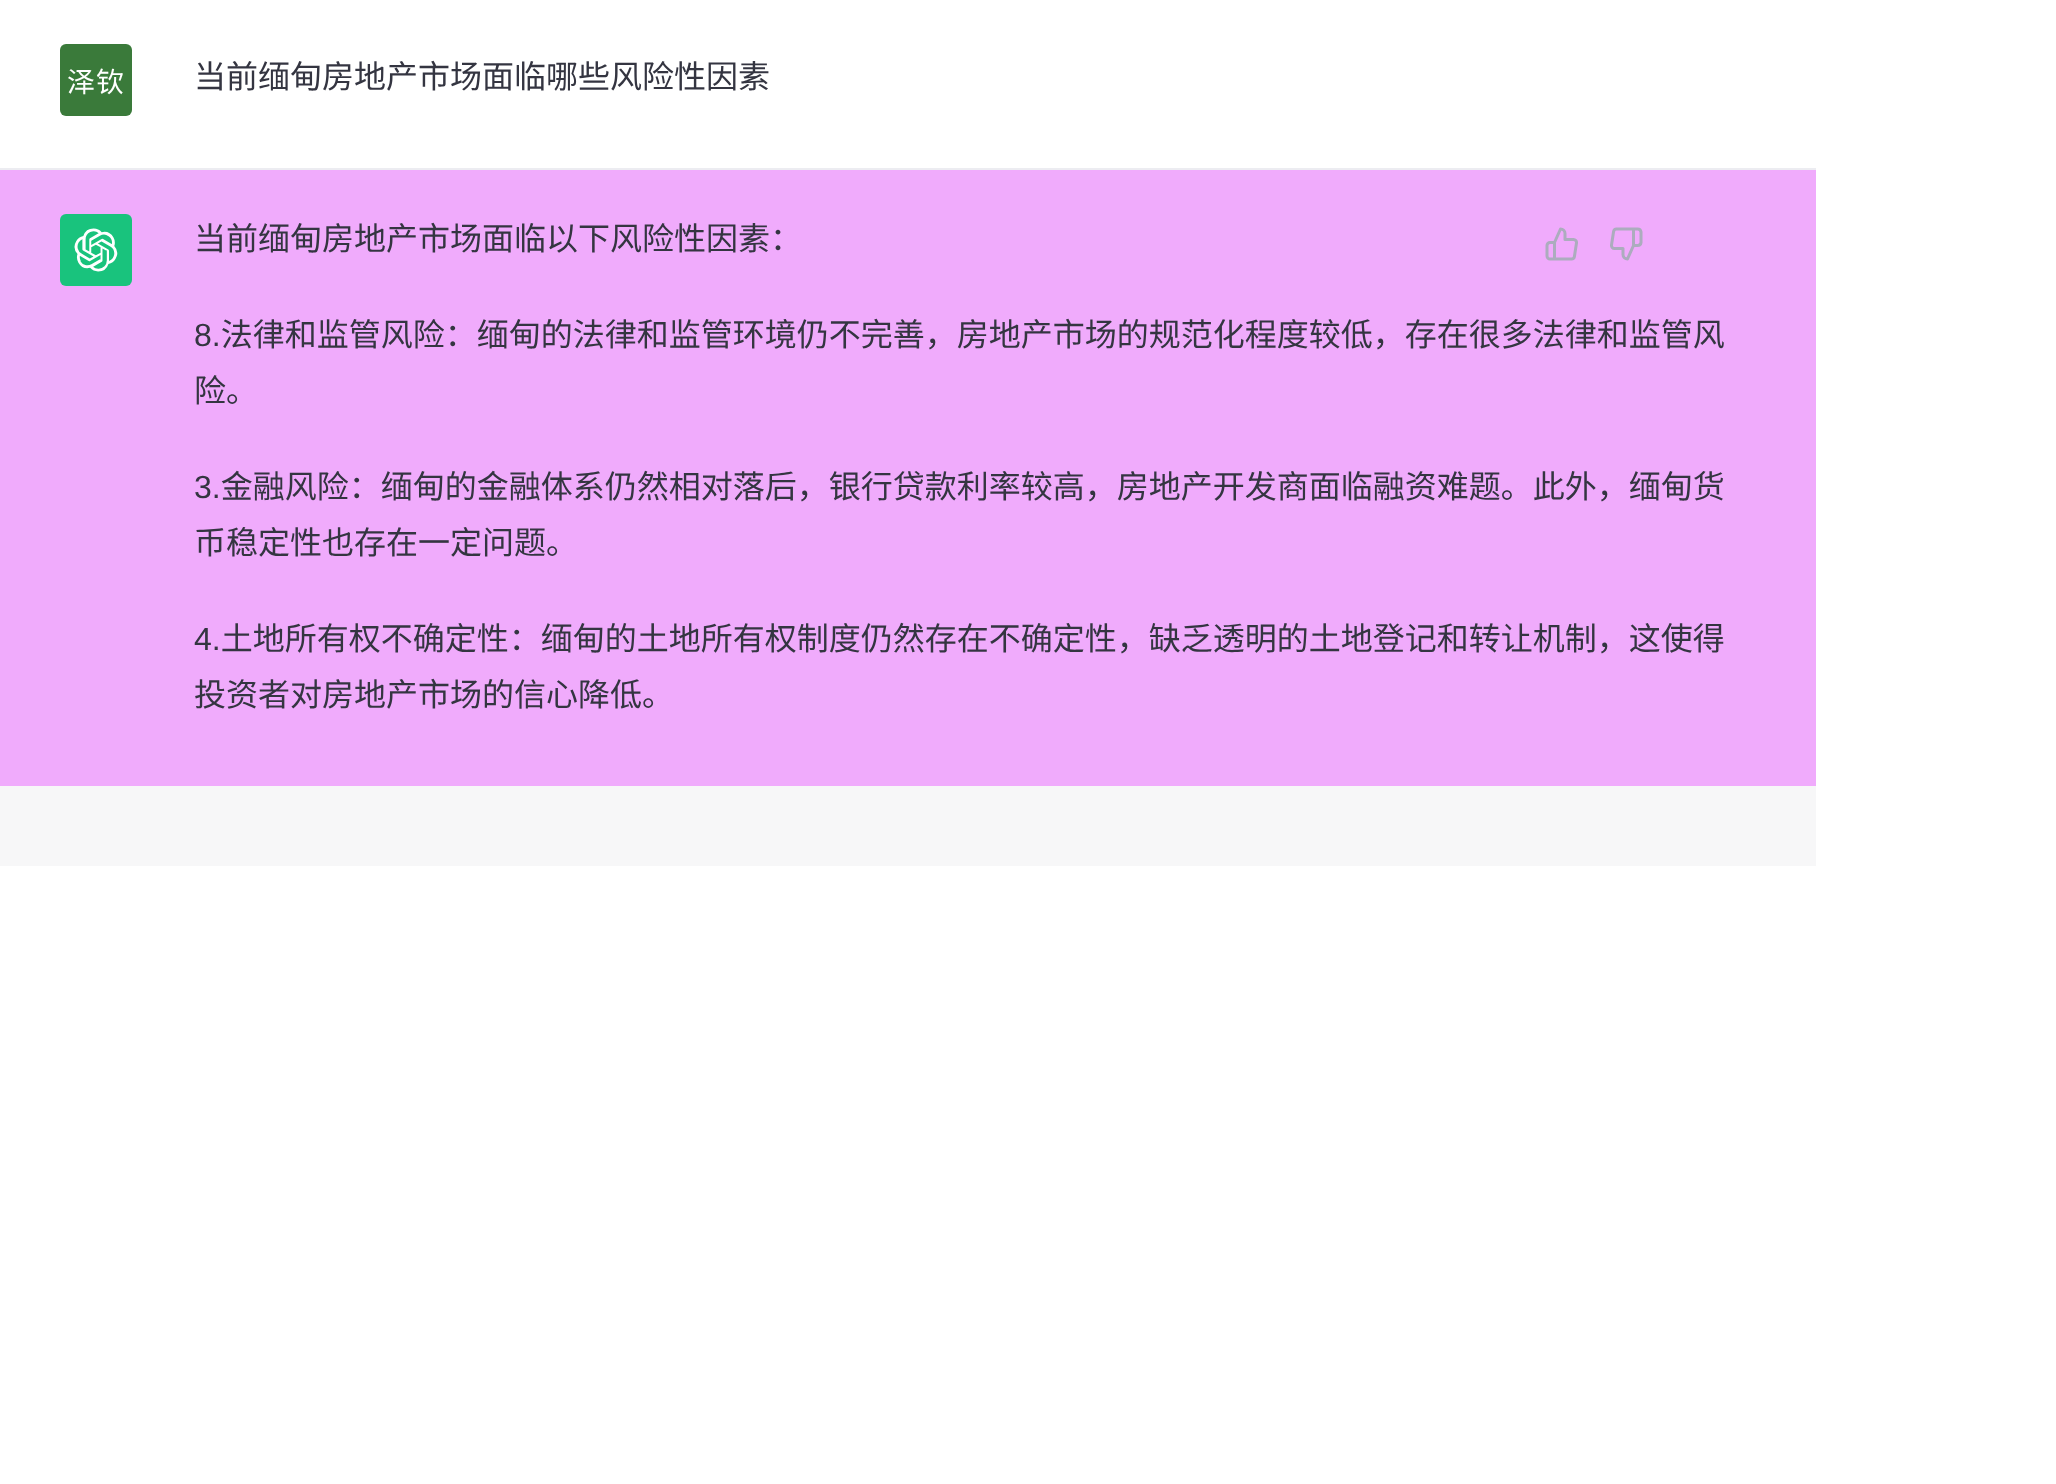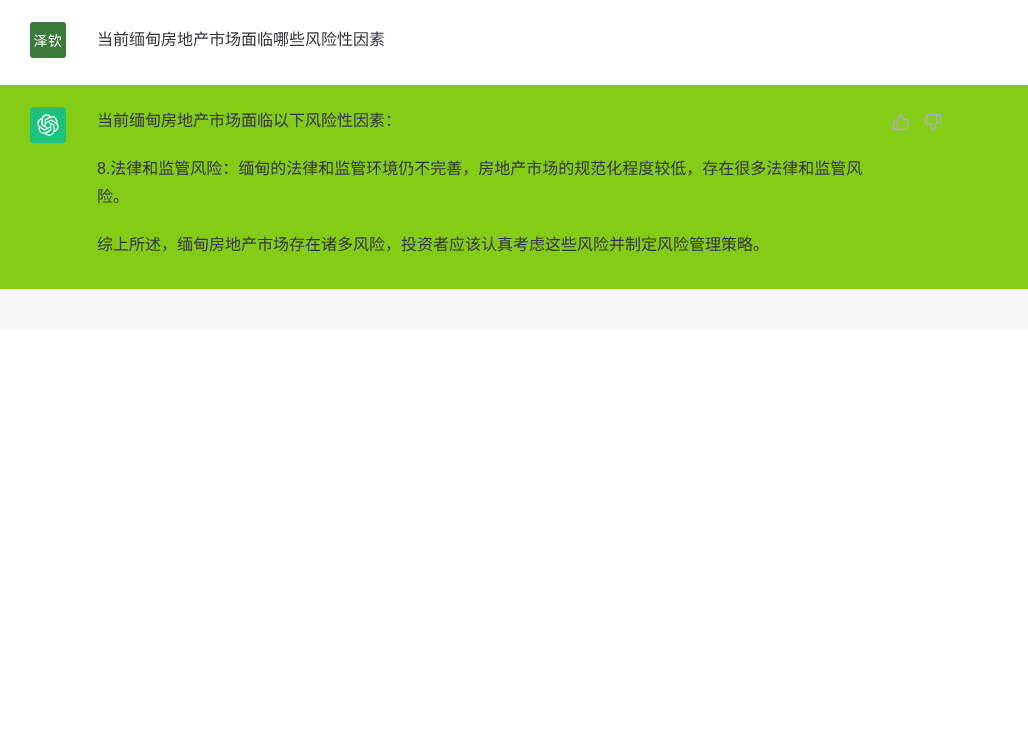--- a/index.html
+++ b/index.html
@@ -8,34 +8,34 @@
   }
   body {
     width: 1028px;
     height: 742px;
     background: #ffffff;
     font-family: "Liberation Sans", sans-serif;
     color: #343541;
     overflow: hidden;
   }
   .conversation {
-    width: 1028px;
+    width: 908px;
   }
   .msg {
     display: flex;
     width: 100%;
     box-sizing: border-box;
   }
   .msg-user {
     background: #ffffff;
     padding: 22px 0 26px 0;
     border-bottom: 1px solid #ececf1;
   }
   .msg-assistant {
-    background: #84cc16;
+    background: #f0abfc;
     padding: 22px 0 30px 0;
   }
   .msg-inner {
     display: flex;
     width: 100%;
     padding-left: 30px;
     padding-right: 26px;
     box-sizing: border-box;
     position: relative;
   }
@@ -128,21 +128,22 @@
         <span>
           <svg viewBox="0 0 41 41" width="22" height="22" fill="#ffffff" xmlns="http://www.w3.org/2000/svg">
             <path d="M37.532 16.87a9.963 9.963 0 0 0-.856-8.184 10.078 10.078 0 0 0-10.855-4.835A9.964 9.964 0 0 0 18.306.5a10.079 10.079 0 0 0-9.614 6.977 9.967 9.967 0 0 0-6.664 4.834 10.08 10.08 0 0 0 1.24 11.817 9.965 9.965 0 0 0 .856 8.185 10.079 10.079 0 0 0 10.855 4.835 9.965 9.965 0 0 0 7.516 3.35 10.078 10.078 0 0 0 9.617-6.981 9.967 9.967 0 0 0 6.663-4.834 10.08 10.08 0 0 0-1.243-11.813ZM22.498 37.886a7.474 7.474 0 0 1-4.799-1.735c.061-.033.168-.091.237-.134l7.964-4.6a1.294 1.294 0 0 0 .655-1.134V19.054l3.366 1.944a.12.12 0 0 1 .65.092v9.299a7.505 7.505 0 0 1-7.488 7.497ZM6.392 31.006a7.471 7.471 0 0 1-.894-5.023c.06.036.162.099.237.141l7.964 4.6a1.297 1.297 0 0 0 1.308 0l9.724-5.614v3.888a.12.12 0 0 1-.48.103l-8.051 4.649a7.504 7.504 0 0 1-10.24-2.744ZM4.297 13.62A7.469 7.469 0 0 1 8.2 10.333c0 .068-.4.19-.4.274v9.201a1.294 1.294 0 0 0 .654 1.132l9.723 5.614-3.366 1.944a.12.12 0 0 1-.114.01L7.04 23.856a7.504 7.504 0 0 1-2.743-10.237Zm27.658 6.437-9.724-5.615 3.367-1.943a.121.121 0 0 1 .113-.01l8.052 4.648a7.498 7.498 0 0 1-1.158 13.528v-9.476a1.293 1.293 0 0 0-.65-1.132Zm3.35-5.043c-.059-.037-.162-.099-.236-.141l-7.965-4.6a1.298 1.298 0 0 0-1.308 0l-9.723 5.614v-3.888a.12.12 0 0 1 .048-.102l8.05-4.645a7.497 7.497 0 0 1 11.135 7.763Zm-21.063 6.929-3.367-1.944a.12.12 0 0 1-.065-.092v-9.299a7.497 7.497 0 0 1 12.293-5.756 6.94 6.94 0 0 0-.236.134l-7.965 4.6a1.294 1.294 0 0 0-.654 1.132l-.006 11.225Zm1.829-3.943 4.33-2.501 4.332 2.5v5.001l-4.331 2.5-4.331-2.5V18Z"></path>
           </svg>
         </span>
       </div>
 
       <div class="content">
         <p>当前缅甸房地产市场面临以下风险性因素：</p>
         <p>8.法律和监管风险：缅甸的法律和监管环境仍不完善，房地产市场的规范化程度较低，存在很多法律和监管风险。</p>
-        <p>综上所述，缅甸房地产市场存在诸多风险，投资者应该认真考虑这些风险并制定风险管理策略。</p>
+        <p>3.金融风险：缅甸的金融体系仍然相对落后，银行贷款利率较高，房地产开发商面临融资难题。此外，缅甸货币稳定性也存在一定问题。</p>
+        <p>4.土地所有权不确定性：缅甸的土地所有权制度仍然存在不确定性，缺乏透明的土地登记和转让机制，这使得投资者对房地产市场的信心降低。</p>
       </div>
 
       <div class="actions">
         <span class="action-btn">
           <svg viewBox="0 0 24 24" fill="none" stroke="currentColor" stroke-width="2" stroke-linecap="round" stroke-linejoin="round" xmlns="http://www.w3.org/2000/svg">
             <path d="M14 9V5a3 3 0 0 0-3-3l-4 9v11h11.28a2 2 0 0 0 2-1.7l1.38-9a2 2 0 0 0-2-2.3zM7 22H4a2 2 0 0 1-2-2v-7a2 2 0 0 1 2-2h3"></path>
           </svg>
         </span>
         <span class="action-btn">
           <svg viewBox="0 0 24 24" fill="none" stroke="currentColor" stroke-width="2" stroke-linecap="round" stroke-linejoin="round" xmlns="http://www.w3.org/2000/svg">

